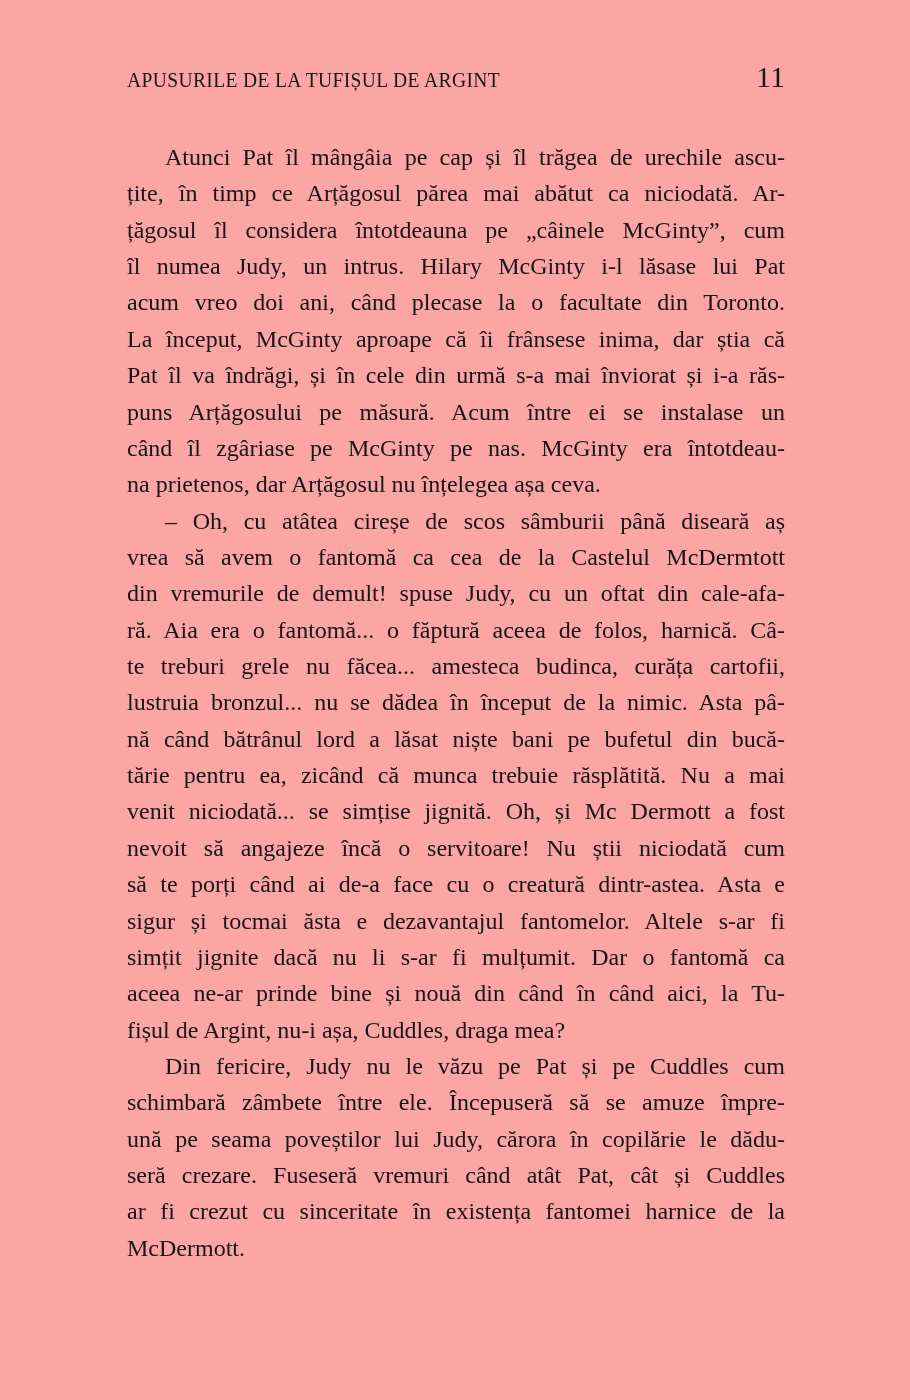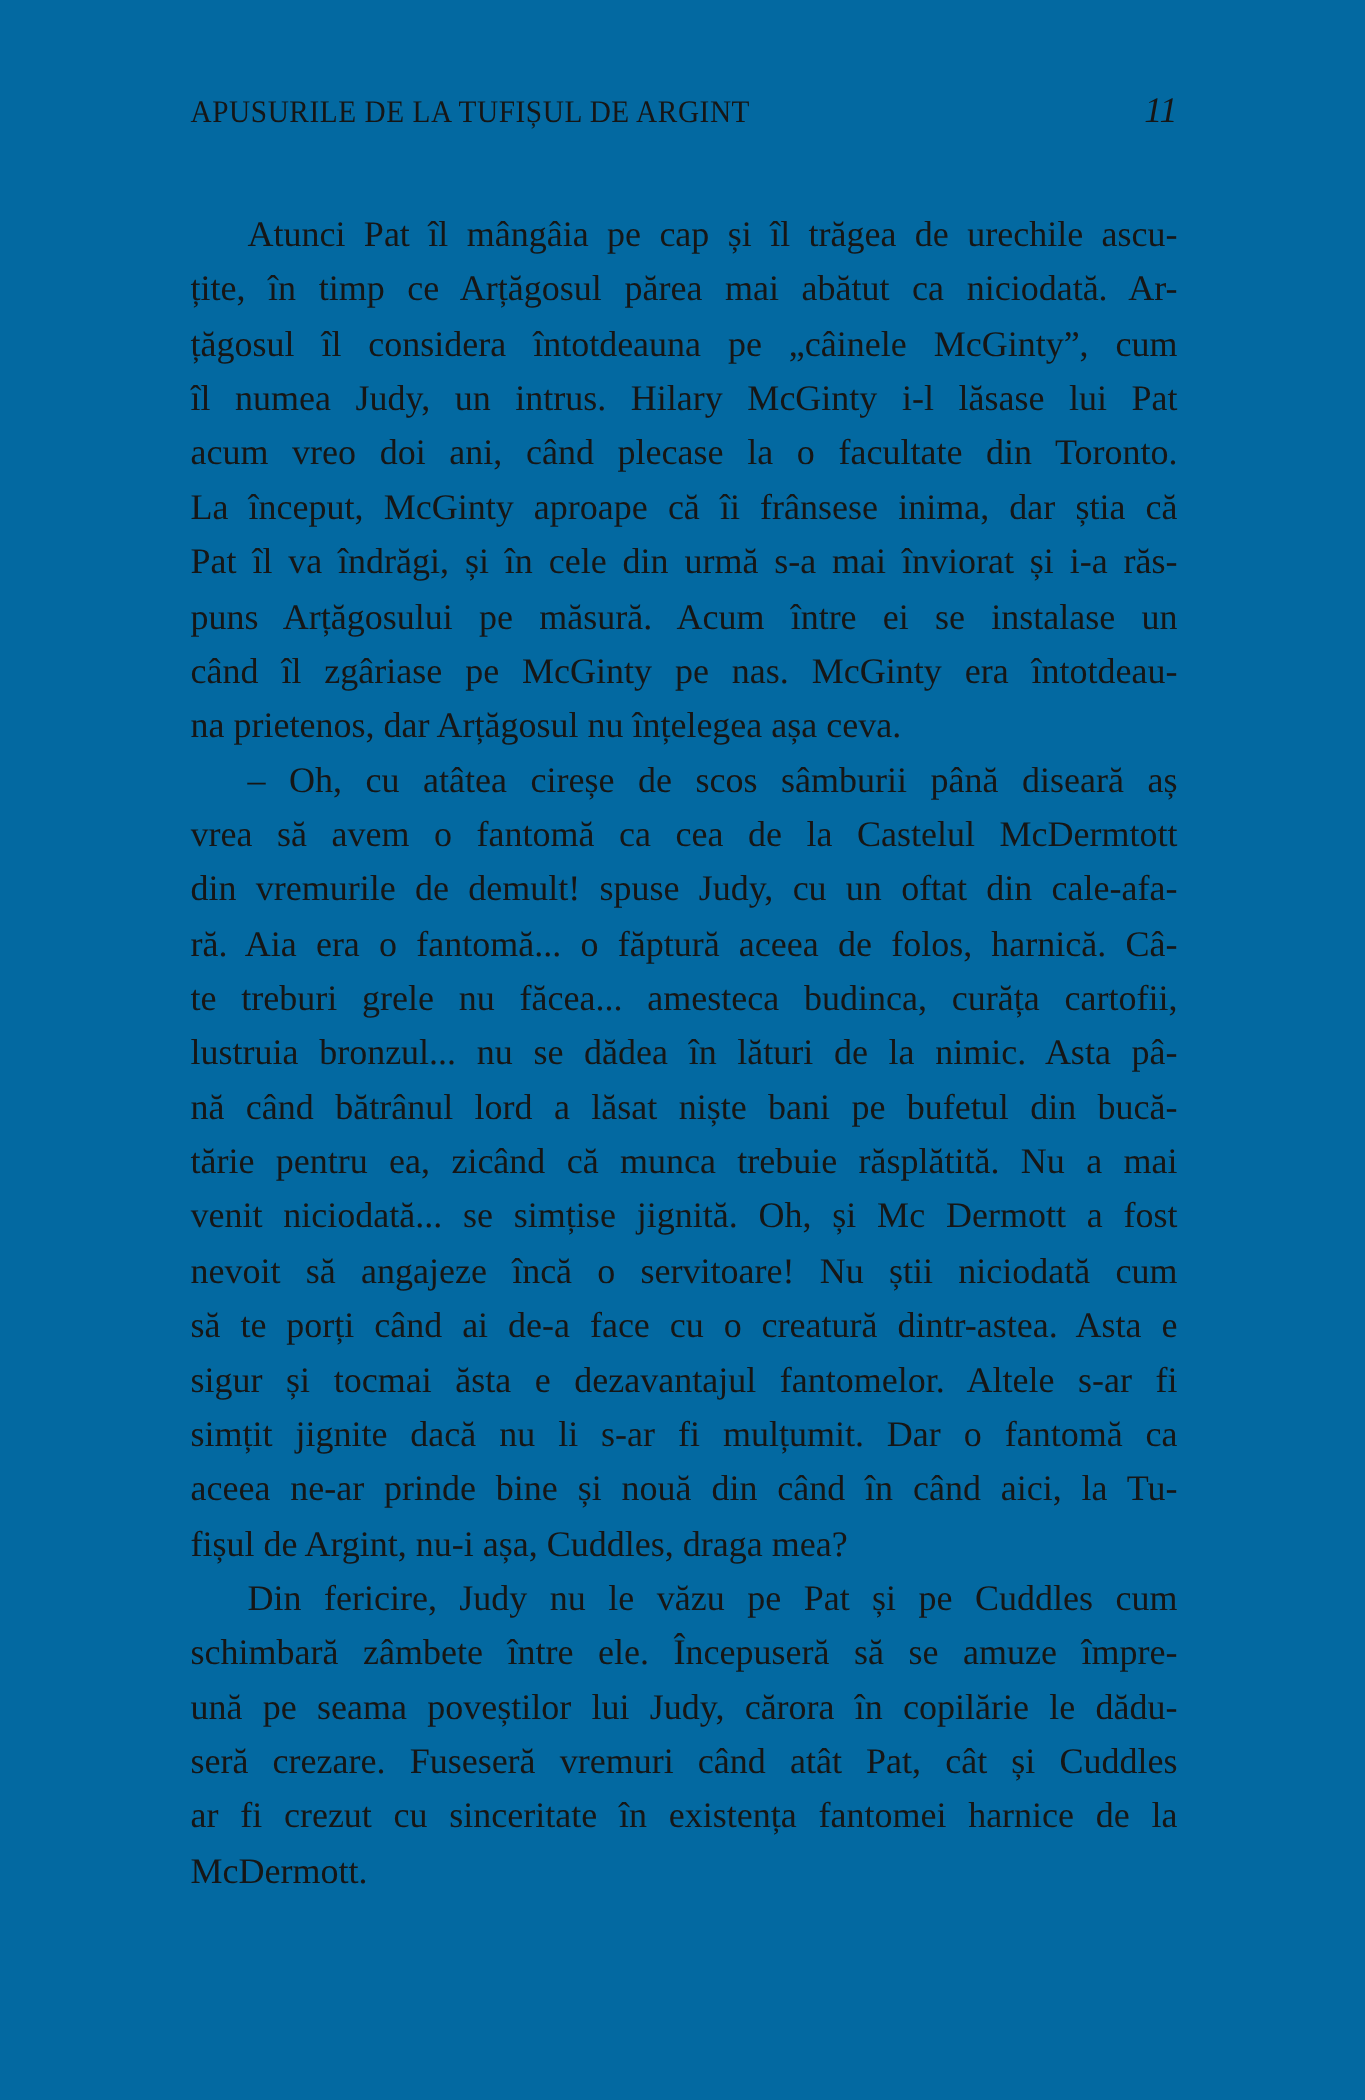--- a/index.html
+++ b/index.html
@@ -11,43 +11,42 @@
     height: 1400px;
     background: #ffffff;
     font-family: "Liberation Serif", "DejaVu Serif", serif;
     color: #161616;
     overflow: hidden;
   }
   .page {
     position: relative;
     width: 910px;
     height: 1400px;
-    background: #0369a1;
+    background: #fca5a5;
   }
   
   .running-header {
     position: absolute;
     left: 127px;
     top: 62px;
     width: 658px;
     display: flex;
     justify-content: space-between;
     align-items: baseline;
   }
   .running-title {
     font-size: 21px;
     letter-spacing: 0.4px;
     white-space: nowrap;
     transform: scaleX(0.93);
     transform-origin: left bottom;
   }
   .folio {
-    font-size: 24px;
+    font-size: 30px;
     line-height: 1;
-    font-style: italic;
   }
   
   .page-body {
     position: absolute;
     left: 127px;
     top: 139px;
     width: 658px;
   }
   .paragraph { margin: 0; padding: 0; }
   .line {
@@ -91,21 +90,21 @@
         <div class="line">puns Arțăgosului pe măsură. Acum între ei se instalase un</div>
         <div class="line">când îl zgâriase pe McGinty pe nas. McGinty era întotdeau-</div>
         <div class="line end">na prietenos, dar Arțăgosul nu înțelegea așa ceva.</div>
       </div>
       <div class="paragraph">
         <div class="line first">– Oh, cu atâtea cireșe de scos sâmburii până diseară aș</div>
         <div class="line">vrea să avem o fantomă ca cea de la Castelul McDermtott</div>
         <div class="line">din vremurile de demult! spuse Judy, cu un oftat din cale-afa-</div>
         <div class="line">ră. Aia era o fantomă... o făptură aceea de folos, harnică. Câ-</div>
         <div class="line">te treburi grele nu făcea... amesteca budinca, curăța cartofii,</div>
-        <div class="line">lustruia bronzul... nu se dădea în lături de la nimic. Asta pâ-</div>
+        <div class="line">lustruia bronzul... nu se dădea în început de la nimic. Asta pâ-</div>
         <div class="line">nă când bătrânul lord a lăsat niște bani pe bufetul din bucă-</div>
         <div class="line">tărie pentru ea, zicând că munca trebuie răsplătită. Nu a mai</div>
         <div class="line">venit niciodată... se simțise jignită. Oh, și Mc Dermott a fost</div>
         <div class="line">nevoit să angajeze încă o servitoare! Nu știi niciodată cum</div>
         <div class="line">să te porți când ai de-a face cu o creatură dintr-astea. Asta e</div>
         <div class="line">sigur și tocmai ăsta e dezavantajul fantomelor. Altele s-ar fi</div>
         <div class="line">simțit jignite dacă nu li s-ar fi mulțumit. Dar o fantomă ca</div>
         <div class="line">aceea ne-ar prinde bine și nouă din când în când aici, la Tu-</div>
         <div class="line end">fișul de Argint, nu-i așa, Cuddles, draga mea?</div>
       </div>

